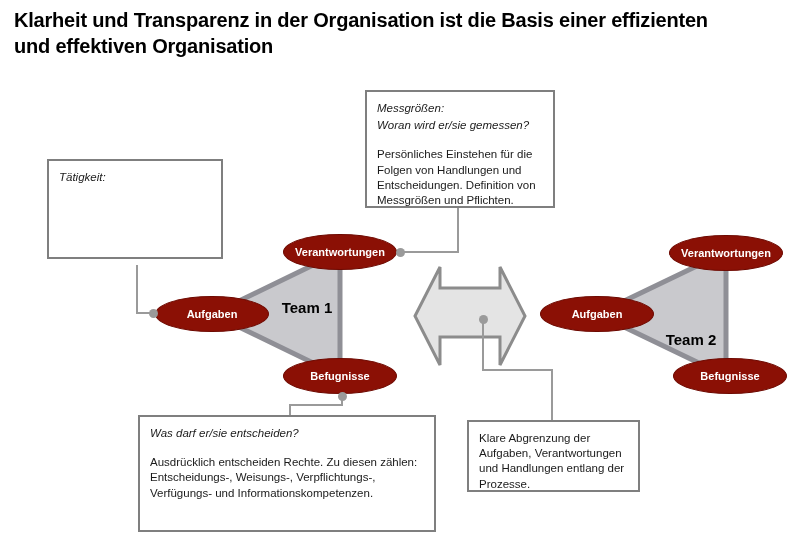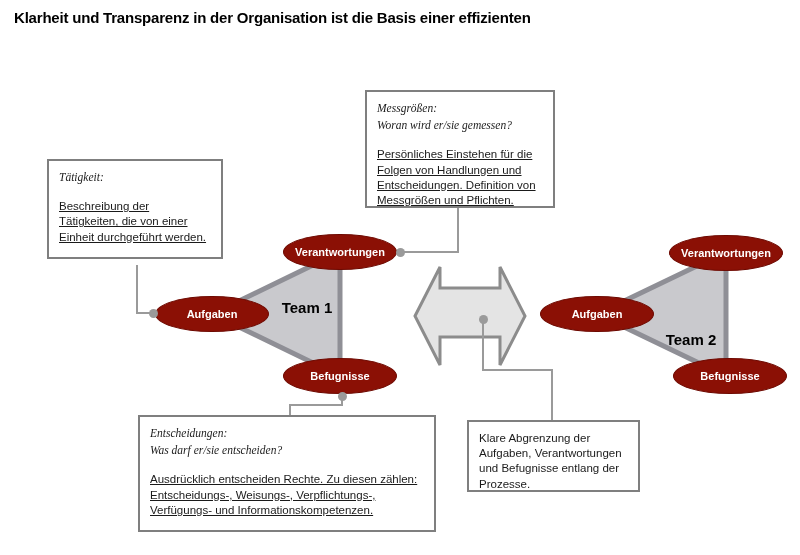--- a/index.html
+++ b/index.html
@@ -12,21 +12,21 @@
     height: 555px;
     background: #fff;
     overflow: hidden;
   }
 
   .title {
     position: absolute;
     left: 14px;
     top: 8px;
     width: 780px;
-    font-size: 15px;
+    font-size: 20px;
     font-weight: bold;
     color: var(--title-color);
     line-height: 1.28;
     letter-spacing: -0.2px;
   }
 
   .diagram-layer {
     position: absolute;
     left: 0; top: 0;
     width: 800px; height: 555px;
@@ -85,43 +85,42 @@
     padding: 9px 10px;
     font-size: 11.5px;
     line-height: 1.32;
     color: #1a1a1a;
     z-index: 2;
     overflow: hidden;
   }
   .callout .q {
     font-style: italic;
     margin-bottom: 2px;
-    font-family: Liberation Serif, serif;
   }
   .callout .body {
     margin-top: 14px;
-    text-decoration: underline;
   }
 
   .dot {
     position: absolute;
     width: 9px;
     height: 9px;
     border-radius: 50%;
     background: var(--connector);
     z-index: 5;
   }
 </style>
 </head>
 <body>
 
 <div class="slide">
 
   <div class="title">
     <div>Klarheit und Transparenz in der Organisation ist die Basis einer effizienten</div>
+    <div>und effektiven Organisation</div>
   </div>
 
   <svg class="diagram-layer" width="800" height="555" viewBox="0 0 800 555" xmlns="http://www.w3.org/2000/svg">
 
     <polygon class="tri" points="340,252 212,314 340,376"></polygon>
     <polygon class="tri" points="726,252 597,314 726,376"></polygon>
 
     <polygon class="arrow-shape" points="415,316 440,267 440,288 500,288 500,267 525,316 500,365 500,337 440,337 440,365"></polygon>
 
     <polyline class="conn" points="137,265 137,313 153,313"></polyline>
@@ -135,37 +134,35 @@
   <div class="ellipse" style="left:283px; top:358px;">Befugnisse</div>
   <div class="team-label" style="left:272px; top:299px;text-align:center;">Team 1</div>
 
   <div class="ellipse" style="left:540px; top:296px;">Aufgaben</div>
   <div class="ellipse" style="left:669px; top:235px;">Verantwortungen</div>
   <div class="ellipse" style="left:673px; top:358px;">Befugnisse</div>
   <div class="team-label" style="left:656px; top:299px;margin-top:32px;">Team 2</div>
 
   <div class="callout" style="left:47px; top:159px; width:176px; height:100px;">
     <div class="q">Tätigkeit:</div>
-    <div class="body">Beschreibung der Tätigkeiten, die von einer Einheit durchgeführt werden.</div>
   </div>
 
   <div class="callout" style="left:365px; top:90px; width:190px; height:118px;">
     <div class="q">Messgrößen:</div>
     <div class="q">Woran wird er/sie gemessen?</div>
     <div class="body">Persönliches Einstehen für die Folgen von Handlungen und Entscheidungen. Definition von Messgrößen und Pflichten.</div>
   </div>
 
   <div class="callout" style="left:138px; top:415px; width:298px; height:117px;">
-    <div class="q">Entscheidungen:</div>
     <div class="q">Was darf er/sie entscheiden?</div>
     <div class="body">Ausdrücklich entscheiden Rechte. Zu diesen zählen: Entscheidungs-, Weisungs-, Verpflichtungs-, Verfügungs- und Informationskompetenzen.</div>
   </div>
 
   <div class="callout" style="left:467px; top:420px; width:173px; height:72px;">
-    <div>Klare Abgrenzung der Aufgaben, Verantwortungen und Befugnisse entlang der Prozesse.</div>
+    <div>Klare Abgrenzung der Aufgaben, Verantwortungen und Handlungen entlang der Prozesse.</div>
   </div>
 
   <div class="dot" style="left:149px; top:309px;"></div>
   <div class="dot" style="left:396px; top:248px;"></div>
   <div class="dot" style="left:338px; top:392px;"></div>
   <div class="dot" style="left:479px; top:315px;"></div>
 
 </div>
 
 </body></html>

